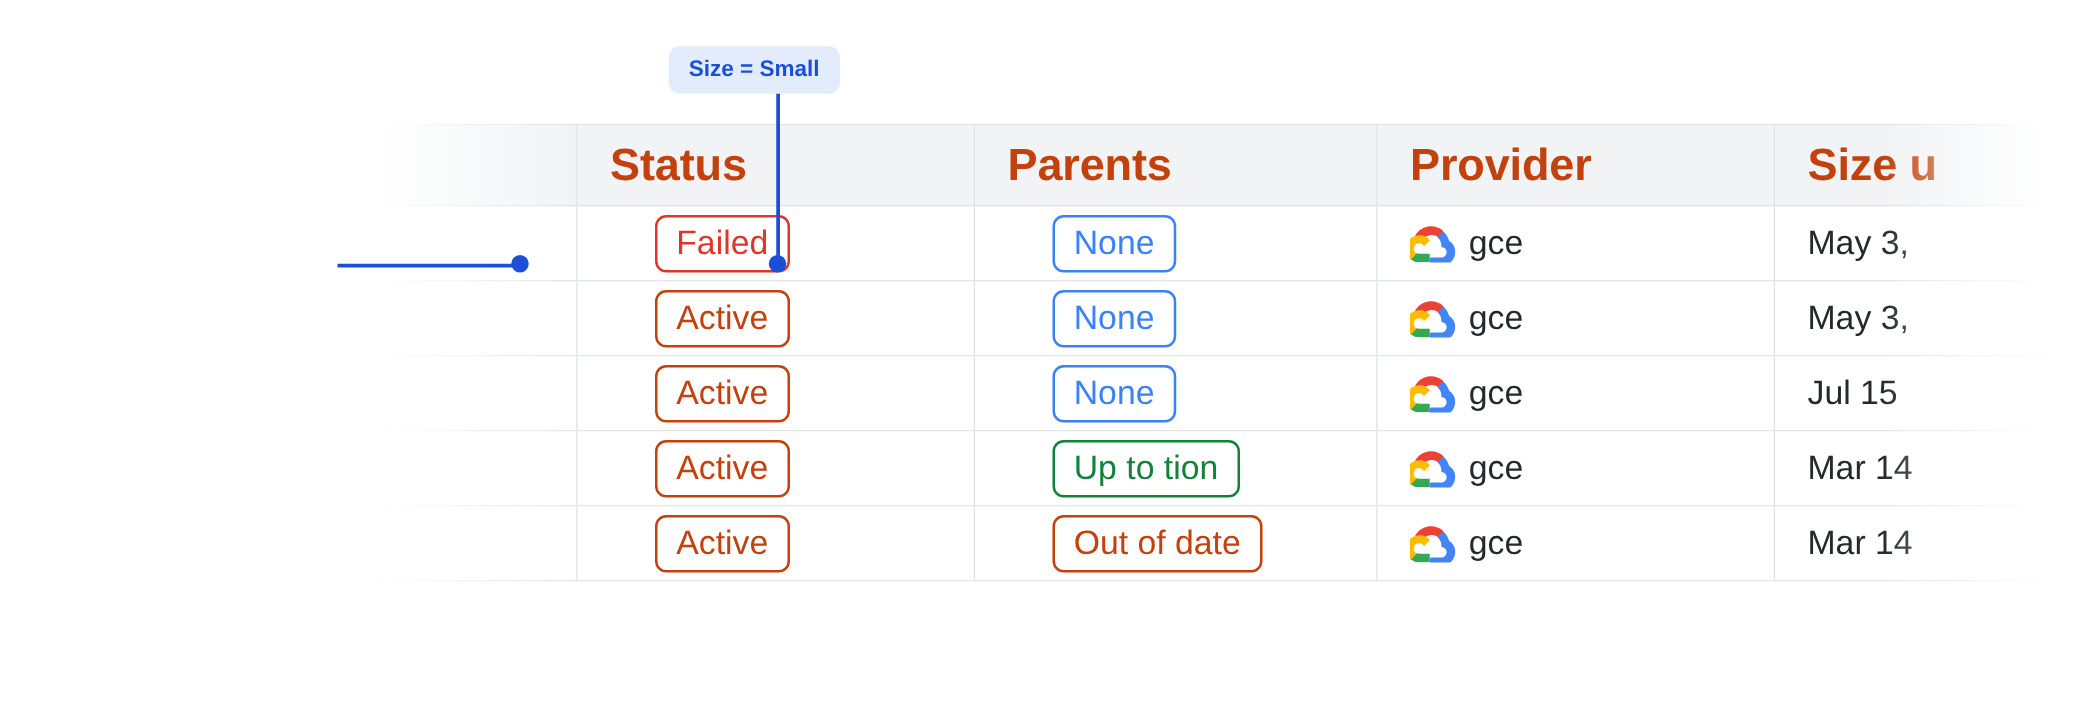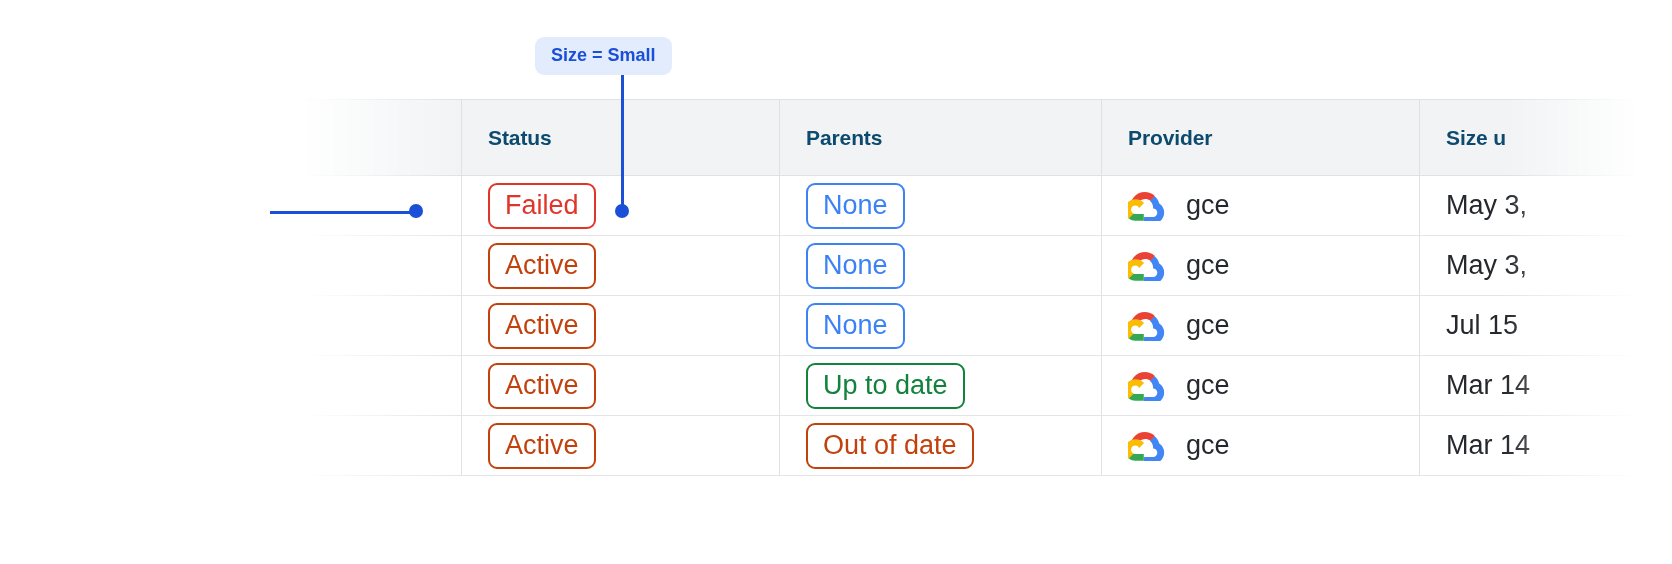--- a/index.html
+++ b/index.html
@@ -54,25 +54,25 @@
     vertical-align: middle;
     text-align: left;
     overflow: hidden;
     white-space: nowrap;
   }
 
   table.grid thead th {
     background: #f1f3f4;
     border-top: 1px solid #dfe1e5;
     border-bottom: 1px solid #dfe1e5;
-    height: 77px;
+    height: 66px;
     padding: 0 0 0 26px;
-    font-size: 21px;
+    font-size: 36px;
     font-weight: bold;
-    color: #0c4a6e;
+    color: #c2410c;
     letter-spacing: -0.1px;
   }
 
   table.grid tbody td {
     height: 60px;
     padding: 0 0 0 26px;
     font-size: 27px;
     color: #25282c;
     font-weight: 400;
   }
@@ -87,30 +87,31 @@
   
   .badge {
     display: inline-block;
     border: 2px solid currentColor;
     border-radius: 9px;
     padding: 7px 15px 8px 15px;
     font-size: 27px;
     line-height: 1;
     background: #ffffff;
     font-weight: 400;
+    margin-left: 36px;
   }
   .badge.failed      { color: #e0352b; }
   .badge.active      { color: #c2410c; }
   .badge.degraded    { color: #d4600f; }
   .badge.none        { color: #3b82f6; }
   .badge.uptodate    { color: #12823c; }
   .badge.outofdate   { color: #c2410c; }
 
   
-  .prov-cell { display: flex; align-items: center; gap: 20px; text-align: center; }
+  .prov-cell { display: flex; align-items: center; gap: 9px; text-align: center; }
   .prov-icon { width: 38px; height: 30px; flex: 0 0 38px; display:block; }
   .prov-label { font-size: 27px; color: #25282c; }
 
   
   .ann-pill {
     position: absolute;
     background: #e3ecfd;
     color: #1b4fd8;
     font-size: 18px;
     font-weight: bold;
@@ -199,21 +200,21 @@
                     <path d="M7.55 8.7A11.62 11.62 0 00.5 29.4l5.23-5.22a4.5 4.5 0 011.82-8.62 4.5 4.5 0 014.1 2.6l5.23-5.23A11.57 11.57 0 007.55 8.7z" fill="#fbbc05"></path>
                   </svg></span>
                 <span class="prov-label">gce</span>
               </div>
             </td>
             <td class="c-last">Jul 15</td>
           </tr>
           <tr>
             <td class="c-loc"></td>
             <td class="c-stat"><span class="badge active">Active</span></td>
-            <td class="c-par"><span class="badge uptodate">Up to date</span></td>
+            <td class="c-par"><span class="badge uptodate">Up to tion</span></td>
             <td class="c-prov">
               <div class="prov-cell">
                 <span class="prov-icon"><svg viewBox="0 0 40 32" width="38" height="30" xmlns="http://www.w3.org/2000/svg">
                     <path d="M24.3 10.2l3.6-3.6.24-1.52C21.57-.76 11.2.0 5.66 6.9c-1.54 1.9-2.68 4.25-3.27 6.6l1.3-.18 7.2-1.19.55-.57c3.2-3.52 8.6-4 12.3-1.02l.56-.34z" fill="#ea4335"></path>
                     <path d="M33.1 13.4c-.83-3.05-2.53-5.8-4.9-7.9l-5.05 5.05a9.1 9.1 0 013.34 7.22v.9a4.5 4.5 0 010 9h-9.02l-.89.91v5.4l.89.86h9.02c6.47.05 11.74-5.1 11.79-11.57a11.6 11.6 0 00-5.18-9.87z" fill="#4285f4"></path>
                     <path d="M7.55 31.85h9.02V24.6h-9.02a4.4 4.4 0 01-1.84-.4l-1.27.39-3.62 3.6-.32 1.22a11.5 11.5 0 007.05 2.44z" fill="#34a853"></path>
                     <path d="M7.55 8.7A11.62 11.62 0 00.5 29.4l5.23-5.22a4.5 4.5 0 011.82-8.62 4.5 4.5 0 014.1 2.6l5.23-5.23A11.57 11.57 0 007.55 8.7z" fill="#fbbc05"></path>
                   </svg></span>
                 <span class="prov-label">gce</span>
               </div>

